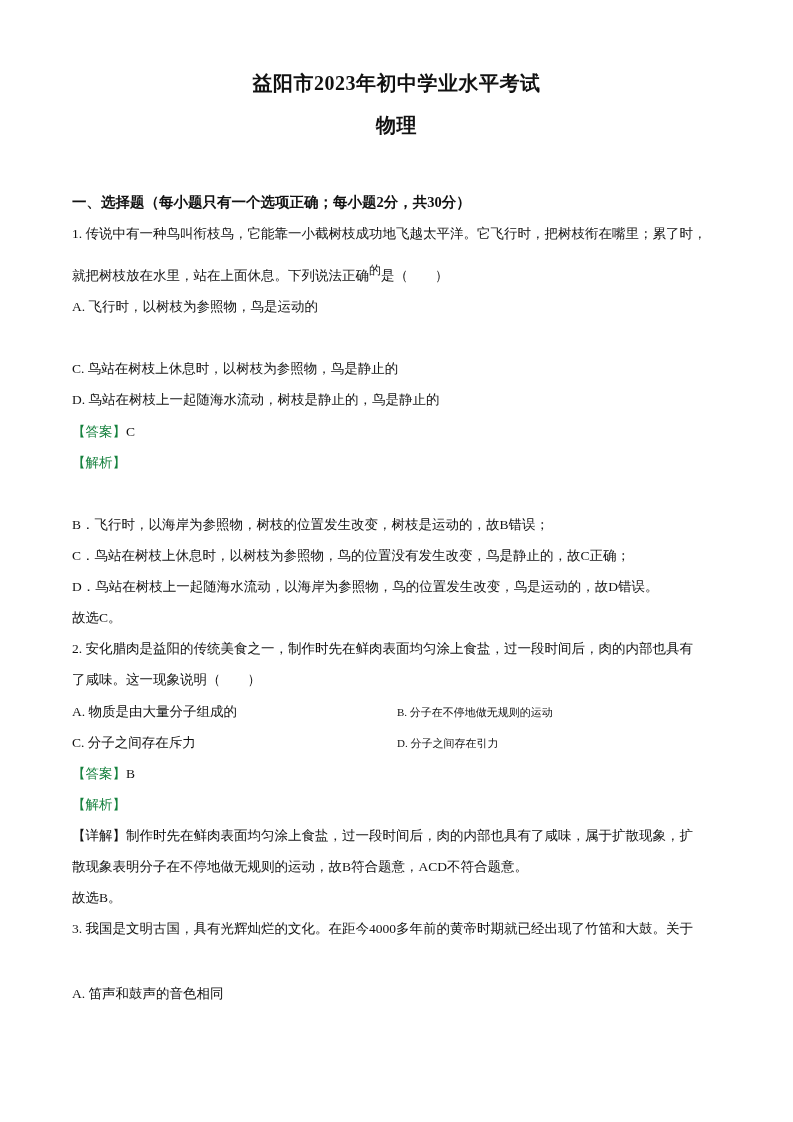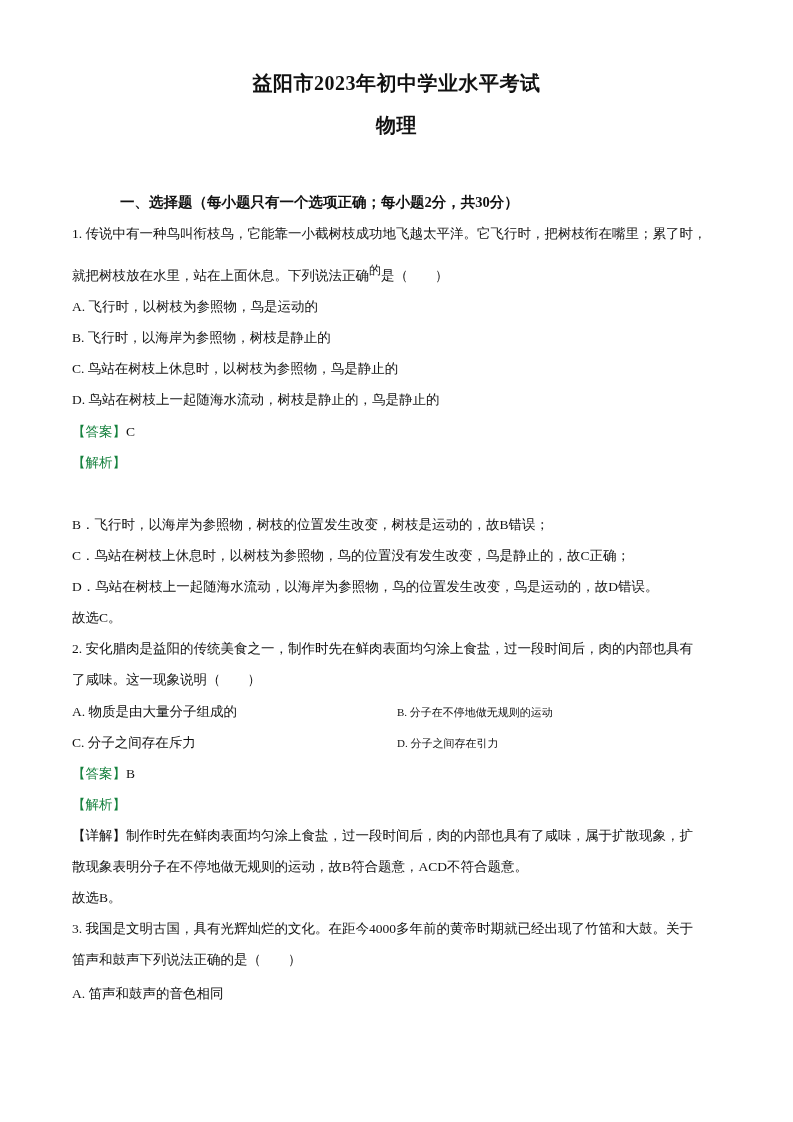--- a/index.html
+++ b/index.html
@@ -66,28 +66,27 @@
     }
   </style>
 </head>
 <body>
 
 <div class="page">
 
   <div class="title t1">益阳市2023年初中学业水平考试</div>
   <div class="title t2">物理</div>
 
-  <div class="line section-head" style="top:193px;margin-left:48px;">一、选择题（每小题只有一个选项正确；每小题2分，共30分）</div>
+  <div class="line section-head" style="top:193px;">一、选择题（每小题只有一个选项正确；每小题2分，共30分）</div>
 
   <div class="line" style="top:225px;">1. 传说中有一种鸟叫衔枝鸟，它能靠一小截树枝成功地飞越太平洋。它飞行时，把树枝衔在嘴里；累了时，</div>
   <div class="line" style="top:267px;">
     <span>就把树枝放在水里，站在上面休息。下列说法正确</span><span class="sup">的</span><span>是（　　）</span>
   </div>
   <div class="line" style="top:298px;">A. 飞行时，以树枝为参照物，鸟是运动的</div>
-  <div class="line" style="top:329px;">B. 飞行时，以海岸为参照物，树枝是静止的</div>
   <div class="line" style="top:360px;">C. 鸟站在树枝上休息时，以树枝为参照物，鸟是静止的</div>
   <div class="line" style="top:391px;">D. 鸟站在树枝上一起随海水流动，树枝是静止的，鸟是静止的</div>
 
   <div class="line" style="top:423px;">
     <span class="tag-blue">【答案】</span><span>C</span>
   </div>
   <div class="line" style="top:454px;">
     <span class="tag-blue">【解析】</span>
   </div>
   <div class="line" style="top:516px;">B．飞行时，以海岸为参照物，树枝的位置发生改变，树枝是运动的，故B错误；</div>
@@ -108,16 +107,15 @@
   <div class="line" style="top:796px;">
     <span class="tag-blue">【解析】</span>
   </div>
   <div class="line" style="top:827px;">
     <span class="tag-black">【详解】</span><span>制作时先在鲜肉表面均匀涂上食盐，过一段时间后，肉的内部也具有了咸味，属于扩散现象，扩</span>
   </div>
   <div class="line" style="top:858px;">散现象表明分子在不停地做无规则的运动，故B符合题意，ACD不符合题意。</div>
   <div class="line" style="top:889px;">故选B。</div>
 
   <div class="line" style="top:920px;">3. 我国是文明古国，具有光辉灿烂的文化。在距今4000多年前的黄帝时期就已经出现了竹笛和大鼓。关于</div>
-  <div class="line" style="top:951px;">笛声和鼓声下列说法正确的是（　　）</div>
   <div class="line" style="top:985px;">A. 笛声和鼓声的音色相同</div>
 
 </div>
 
 </body></html>

